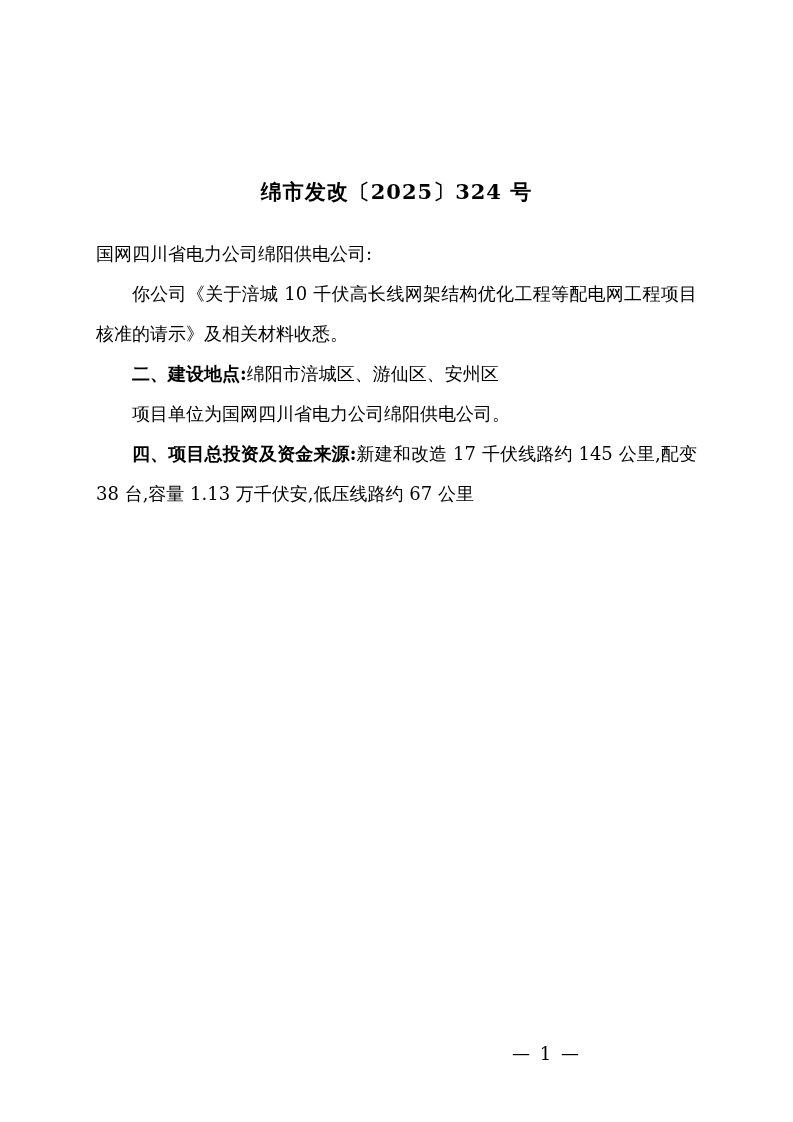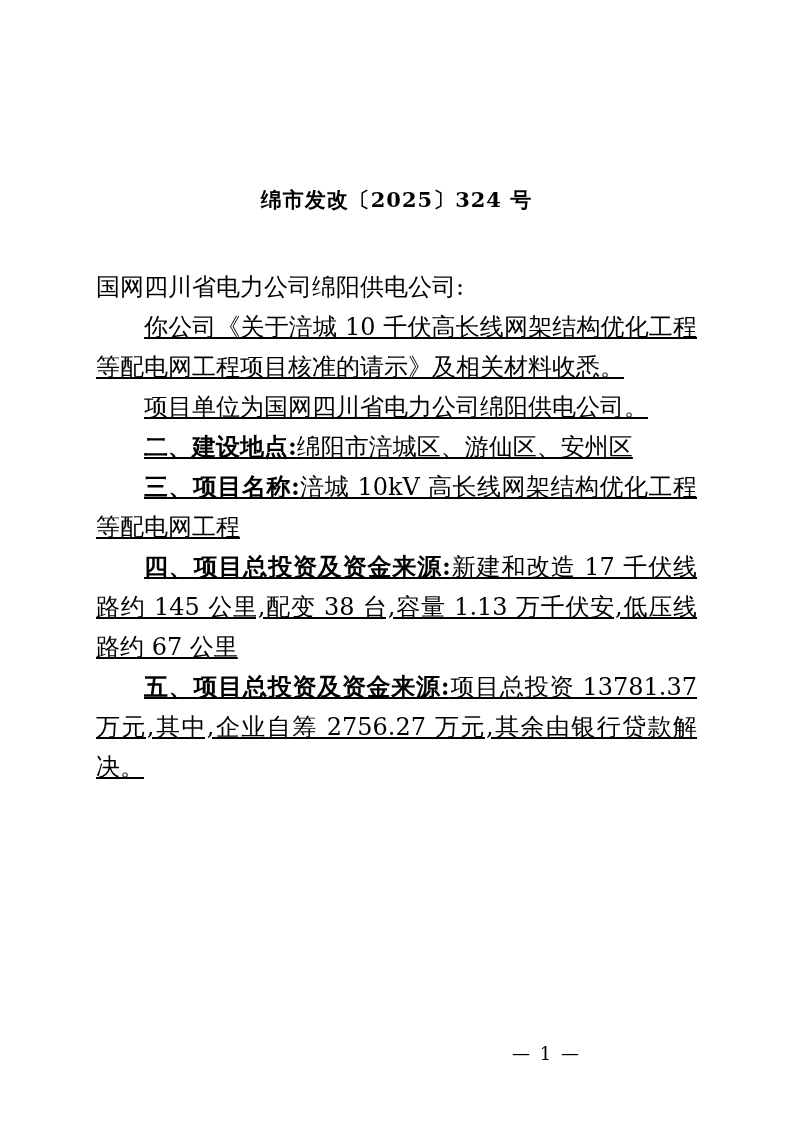--- a/index.html
+++ b/index.html
@@ -14,44 +14,43 @@
     font-family: "DejaVu Serif", "Liberation Serif", serif;
     color: #000000;
   }
   .page {
     position: absolute;
     left: 0;
     top: 0;
     width: 793px;
     height: 1122px;
     box-sizing: border-box;
-    padding: 8px 96px;
+    padding: 0 96px;
   }
   .doc-number {
     margin-top: 178px;
     text-align: center;
     font-size: 21px;
     font-weight: bold;
     letter-spacing: 1px;
     font-family: "DejaVu Serif", "Liberation Serif", serif;
   }
   .body-block {
-    margin-top: 53px;
-    font-size: 24px;
+    margin-top: 28px;
+    font-size: 18px;
     line-height: 40px;
     text-align: justify;
     text-justify: inter-ideograph;
   }
   .para {
     margin: 0;
     padding: 0;
   }
   .para.indent {
     text-indent: 2em;
-    text-decoration: underline;
   }
   .para.flush {
     text-indent: 0;
   }
   .lead {
     font-weight: bold;
   }
   .page-number {
     position: absolute;
     left: 0;
@@ -70,27 +69,25 @@
 
   <div class="doc-number">绵市发改〔2025〕324 号</div>
 
   <div class="body-block">
 
     <p class="para flush">国网四川省电力公司绵阳供电公司:</p>
 
     <p class="para indent">你公司《关于涪城 10 千伏高长线网架结构优化工程等配电网工程项目核准的请示》及相关材料收悉。</p>
 
 
+    <p class="para indent"><span class="lead">二、建设地点:</span><span>绵阳市涪城区、游仙区、安州区</span></p>
+
     <p class="para indent">项目单位为国网四川省电力公司绵阳供电公司。</p>
 
-    <p class="para indent"><span class="lead">二、建设地点:</span><span>绵阳市涪城区、游仙区、安州区</span></p>
-
-    <p class="para indent"><span class="lead">三、项目名称:</span><span>涪城 10kV 高长线网架结构优化工程等配电网工程</span></p>
 
     <p class="para indent"><span class="lead">四、项目总投资及资金来源:</span><span>新建和改造 17 千伏线路约 145 公里,配变 38 台,容量 1.13 万千伏安,低压线路约 67 公里</span></p>
 
-    <p class="para indent"><span class="lead">五、项目总投资及资金来源:</span><span>项目总投资 13781.37 万元,其中,企业自筹 2756.27 万元,其余由银行贷款解决。</span></p>
 
   </div>
 
   <div class="page-number">— 1 —</div>
 
 </div>
 
 </body></html>

